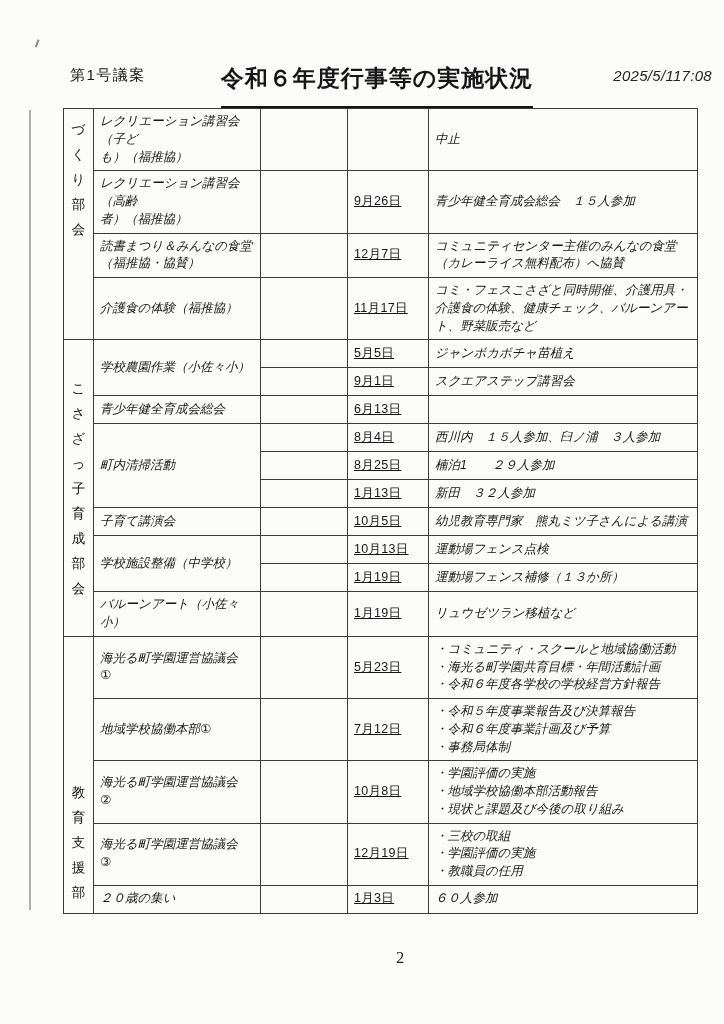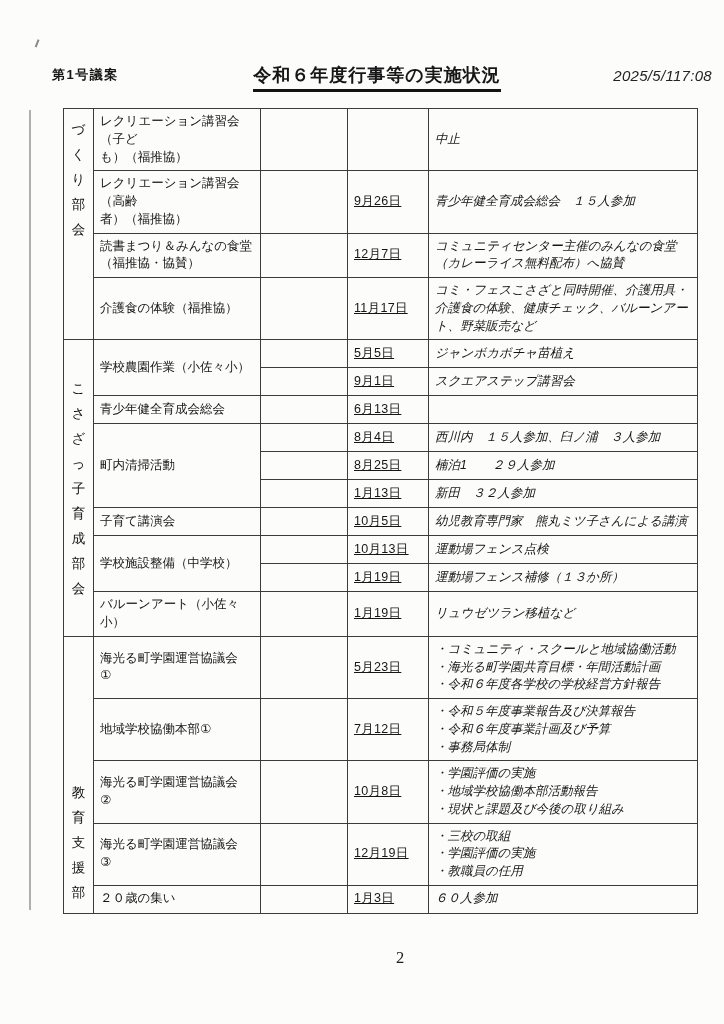--- a/index.html
+++ b/index.html
@@ -6,43 +6,43 @@
   .page{
     position:relative;width:724px;height:1024px;margin:0 auto;
     background:#fcfcfa;overflow:hidden;
     font-family:"Liberation Sans","DejaVu Sans",sans-serif;
     color:#161616;
   }
   
   .scan-edge{position:absolute;left:29px;top:110px;width:2px;height:800px;background:#6f6f6f;opacity:.55;}
   .scan-speck{position:absolute;left:36px;top:40px;width:3px;height:8px;border-left:2px solid #5a5a5a;transform:rotate(22deg);opacity:.7;}
   
-  .doc-label{position:absolute;left:52px;top:66px;font-size:13px;font-weight:bold;letter-spacing:1.5px;}
+  .doc-label{position:absolute;left:70px;top:66px;font-size:15px;font-weight:normal;letter-spacing:1.5px;}
   .title-wrap{position:absolute;left:190px;right:160px;top:63px;text-align:center;}
-  .title{display:inline-block;margin:0;font-size:18px;font-weight:bold;letter-spacing:1px;
-         border-bottom:3px solid #141414;padding-bottom:2px;}
+  .title{display:inline-block;margin:0;font-size:23px;font-weight:bold;letter-spacing:1px;
+         border-bottom:3px solid #141414;padding-bottom:12px;}
   .timestamp{position:absolute;right:12px;top:67px;font-size:15px;font-style:italic;color:#242424;letter-spacing:.3px;}
   
   table.events{
     position:absolute;left:63px;top:108px;width:634px;
     border-collapse:collapse;table-layout:fixed;
   }
   table.events td{
     border:1.6px solid #3b3b3b;
     font-size:12.5px;line-height:1.42;
     padding:4px 6px;vertical-align:middle;
     overflow:hidden;
   }
   td.section-cell{padding:4px 1px;}
   td.section-cell.align-top{vertical-align:top;padding-top:8px;}
   td.section-cell.align-center{vertical-align:middle;}
   td.section-cell.align-bottom{vertical-align:bottom;padding-bottom:8px;}
   .vertical-label{width:100%;text-align:center;font-size:13.5px;color:#121212;}
   .vertical-label span{display:block;line-height:25px;}
-  td.event-cell{white-space:pre-line;padding-left:6px;}
+  td.event-cell{white-space:pre-line;padding-left:6px;font-style:italic;}
   td.plan-cell{padding:0;}
   td.date-cell{padding-left:7px;letter-spacing:.3px;text-decoration:underline;}
   td.result-cell{white-space:pre-line;padding:5px 7px;font-style:italic;}
   tr.data-row{height:28px;}
   
   .page-number{position:absolute;left:76px;right:0;top:948px;text-align:center;
     font-size:16.5px;font-family:"Liberation Serif","DejaVu Serif",serif;color:#1c1c1c;}
 </style>
 </head>
 <body>

